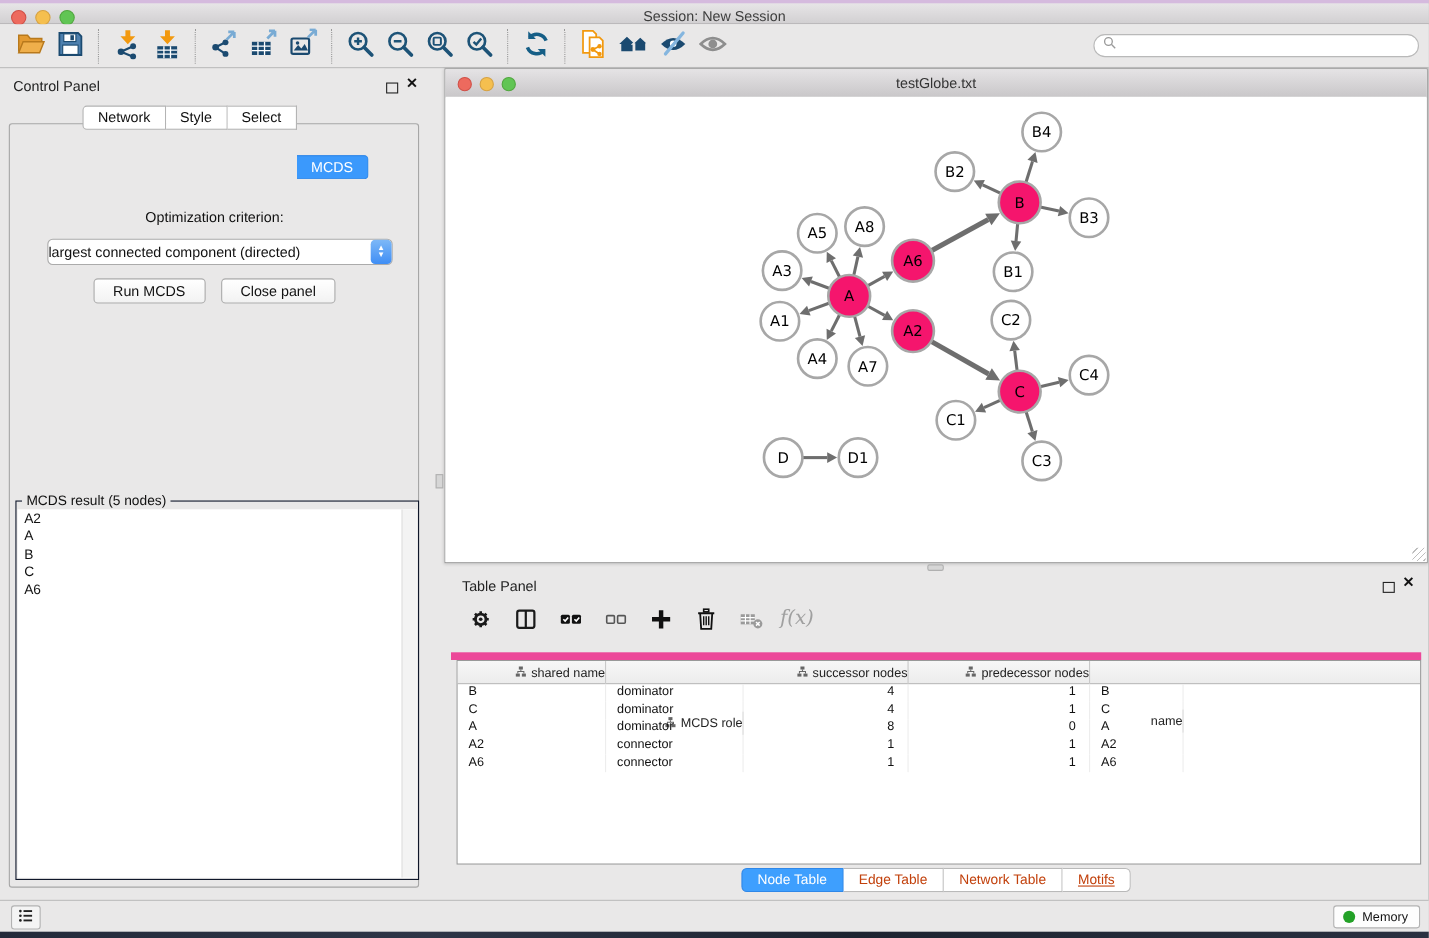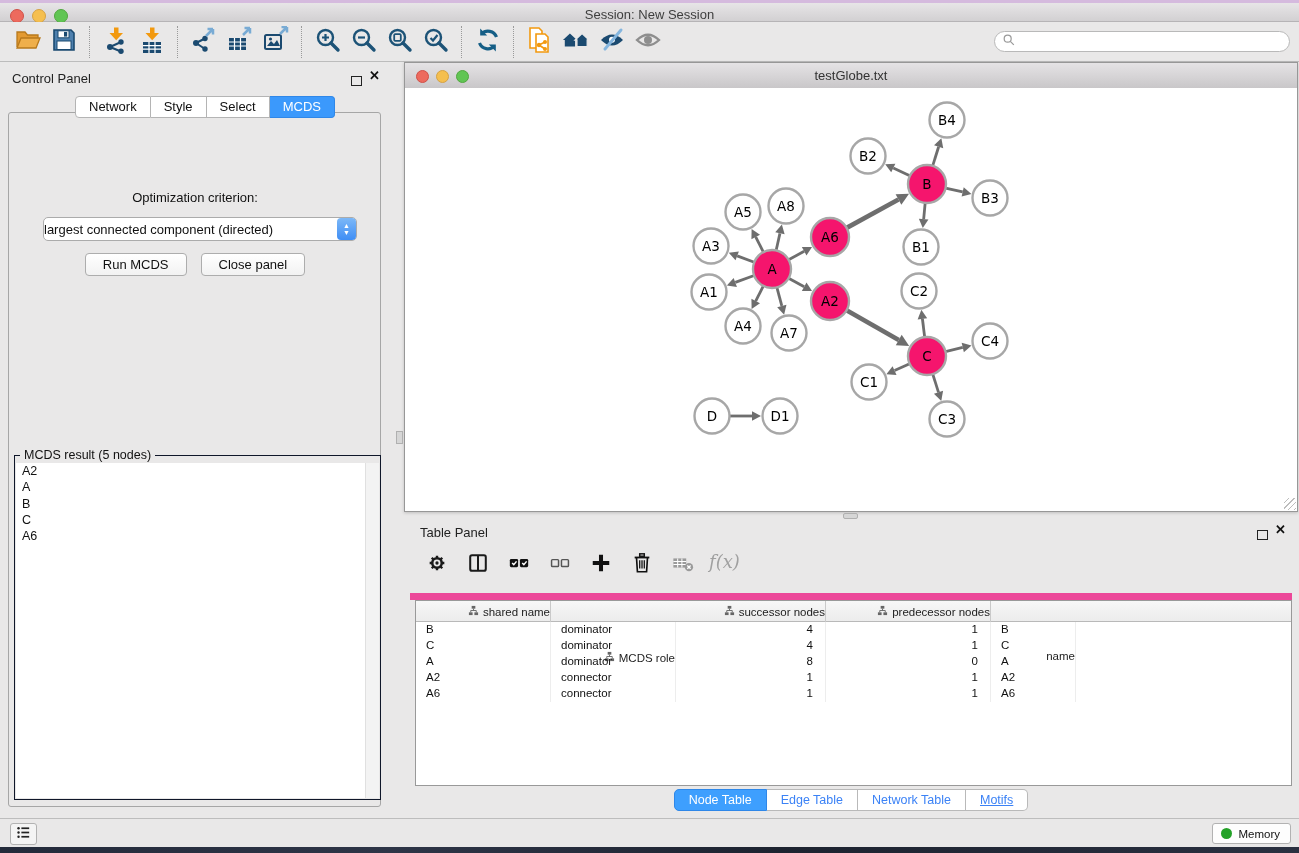--- a/index.html
+++ b/index.html
@@ -25,21 +25,21 @@
   .float-ico{display:inline-block;width:9px;height:8px;border:1.5px solid #222;}
   .close-ico{font-size:13px;font-weight:bold;color:#111;line-height:10px;}
   
   .control-panel{position:absolute;left:0;top:62px;width:390px;height:753px;}
   .cp-header{position:absolute;left:12px;top:9px;}
   .cp-float{position:absolute;right:28px;top:10px;}
   .cp-close{position:absolute;right:10px;top:9px;}
   .cp-tabs{position:absolute;left:75px;top:34px;display:flex;z-index:2;}
   .cp-tab{height:20px;line-height:20px;padding:0 13px;font-size:13px;color:#111;background:#fff;border:1px solid #b4b4b4;border-left:none;cursor:default;}
   .cp-tab:first-child{border-left:1px solid #b4b4b4;border-radius:4px 0 0 4px;}
-  .cp-tab:last-child{border-radius:0 4px 4px 0;}
+  .cp-tab:last-child{border-radius:0 4px 4px 0;margin-top:45px;}
   .cp-tab.sel{background:#3b99fc;border-color:#2f87e8;color:#fff;}
   .cp-subpanel{position:absolute;left:8px;top:50px;width:373px;height:695px;border:1px solid #a6a6a6;border-radius:3px;background:#e9e8e8;box-sizing:border-box;}
   .cp-crit-label{position:absolute;left:0;width:390px;top:128px;text-align:center;font-size:13px;color:#111;}
   .cp-combo{position:absolute;left:43px;top:155px;width:314px;height:24px;background:#fff;border:1px solid #ababab;border-radius:5px;box-sizing:border-box;display:flex;align-items:center;}
   .cp-combo .val{flex:1;font-size:13px;color:#111;padding-left:0;white-space:nowrap;overflow:hidden;}
   .combo-step{width:19px;height:22px;margin-right:0px;border-radius:4px;background:linear-gradient(#7db8f7,#3f8ef5);display:flex;flex-direction:column;align-items:center;justify-content:center;gap:1px;}
   .combo-step span{color:#fff;font-size:7px;line-height:6px;}
   .cp-buttons{position:absolute;left:0;width:390px;top:191px;display:flex;justify-content:center;gap:14px;}
   .cp-btn{height:23px;padding:0 17px;background:linear-gradient(#ffffff,#f2f2f2);border:1px solid #adadad;border-radius:4px;font-size:13px;color:#111;font-family:"Liberation Sans",sans-serif;}
   .mcds-box{position:absolute;left:14px;top:393px;width:367px;height:345px;border:1px solid #0f172a;box-sizing:border-box;}
@@ -69,21 +69,21 @@
   .fx-label{font-family:"DejaVu Serif",serif;font-style:italic;font-size:18px;color:#a0a0a0;margin-left:-2px;}
   .tp-table{position:absolute;left:11px;top:80px;width:877px;height:186px;background:#fff;border:1px solid #999;box-sizing:border-box;overflow:hidden;}
   .tp-thead{display:flex;height:21px;background:linear-gradient(#f7f7f7,#ececec);border-bottom:1px solid #b9b9b9;box-sizing:border-box;}
   .tp-th{display:flex;align-items:center;justify-content:flex-end;gap:4px;font-size:11.5px;color:#222;border-right:1px solid #c9c9c9;box-sizing:border-box;height:21px;}
   .tp-th svg{width:11px;height:11px;}
   .tp-row{display:flex;height:16px;}
   .tp-td{font-size:11.5px;color:#111;box-sizing:border-box;padding-top:1px;border-right:1px solid #ededed;white-space:nowrap;overflow:hidden;}
   .tp-td.left{text-align:left;padding-left:10px;}
   .tp-td.right{text-align:right;padding-right:12px;}
   .tp-tabs{position:absolute;left:0;right:0;top:269px;display:flex;justify-content:center;}
-  .tp-tab{height:20px;line-height:20px;padding:0 14px;font-size:12.5px;color:#3b82f6;background:#fff;border:1px solid #b9b9b9;border-left:none;cursor:default;}
+  .tp-tab{height:20px;line-height:20px;padding:0 14px;font-size:12.5px;color:#c2410c;background:#fff;border:1px solid #b9b9b9;border-left:none;cursor:default;}
   .tp-tab:first-child{border-left:1px solid #b9b9b9;border-radius:5px 0 0 5px;}
   .tp-tab:last-child{border-radius:0 5px 5px 0;text-decoration:underline;}
   .tp-tab.sel{background:#3e9ffe;border-color:#2f87e8;color:#fff;}
   
   .statusbar{position:absolute;left:0;top:818px;width:100%;height:29px;background:#e9e8e8;border-top:1px solid #bdbdbd;box-sizing:border-box;}
   .menu-btn{position:absolute;left:10px;top:4px;width:27px;height:22px;background:#f4f4f4;border:1px solid #b2b2b2;border-radius:3px;display:flex;align-items:center;justify-content:center;padding:0;}
   .menu-btn svg{width:17px;height:17px;}
   .memory-btn{position:absolute;right:8px;top:4px;height:21px;background:#fdfdfd;border:1px solid #b2b2b2;border-radius:3px;display:flex;align-items:center;gap:6px;padding:0 10px 0 8px;font-size:11.5px;color:#111;font-family:"Liberation Sans",sans-serif;}
   .memory-dot{width:11px;height:11px;border-radius:50%;background:#23a127;}
   .desktop-strip{position:absolute;left:0;top:847px;width:100%;height:6px;background:linear-gradient(90deg,#232a3a,#2e3547 30%,#1d2330 60%,#2a3040);}

